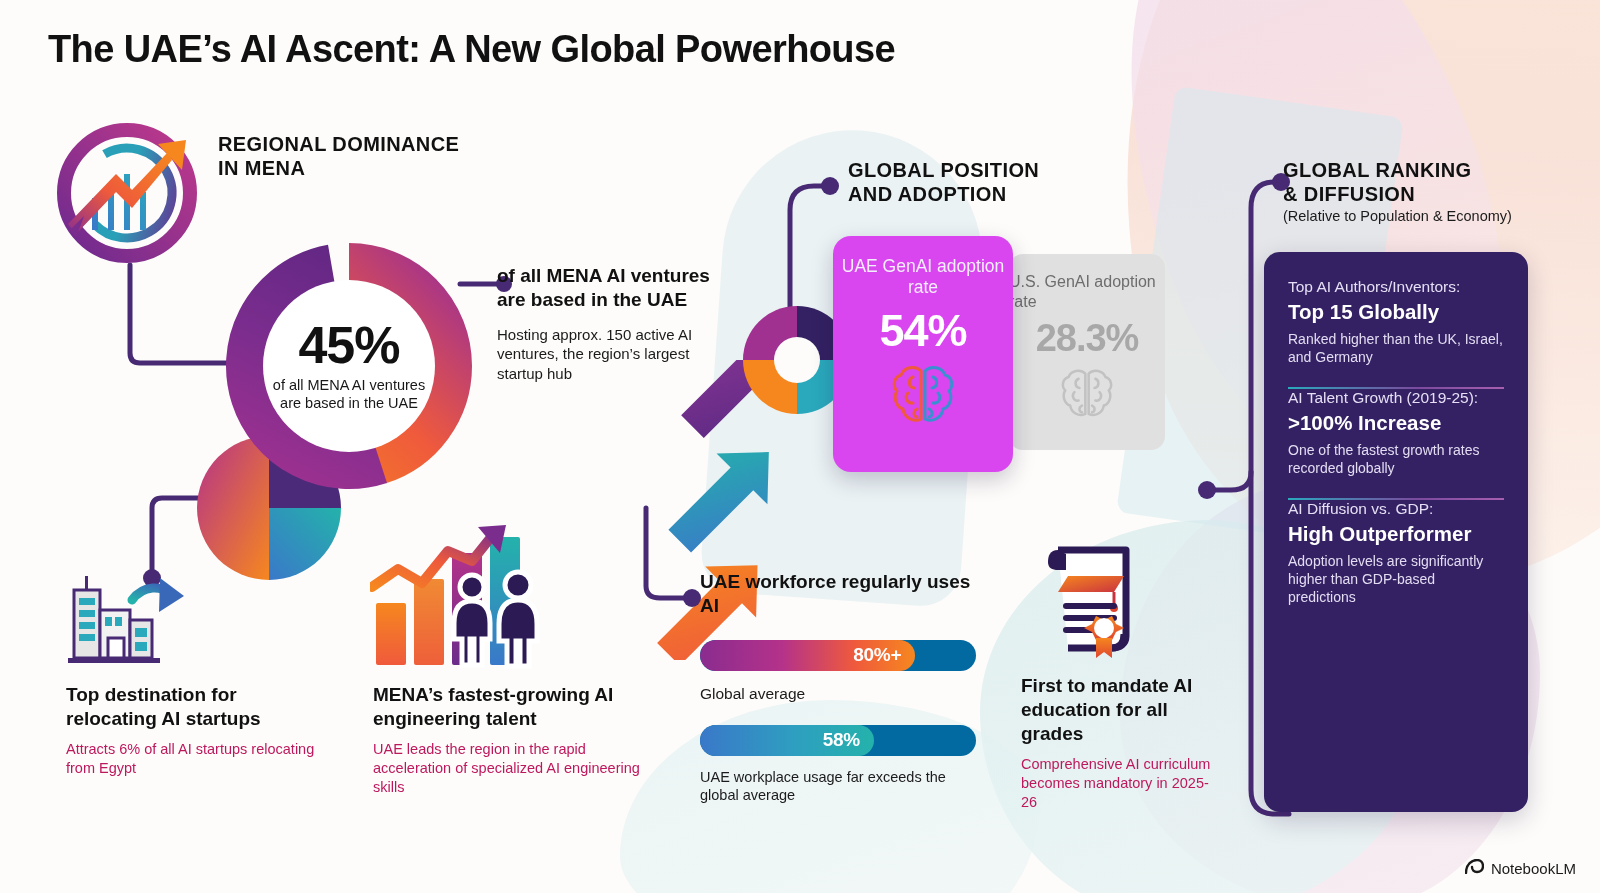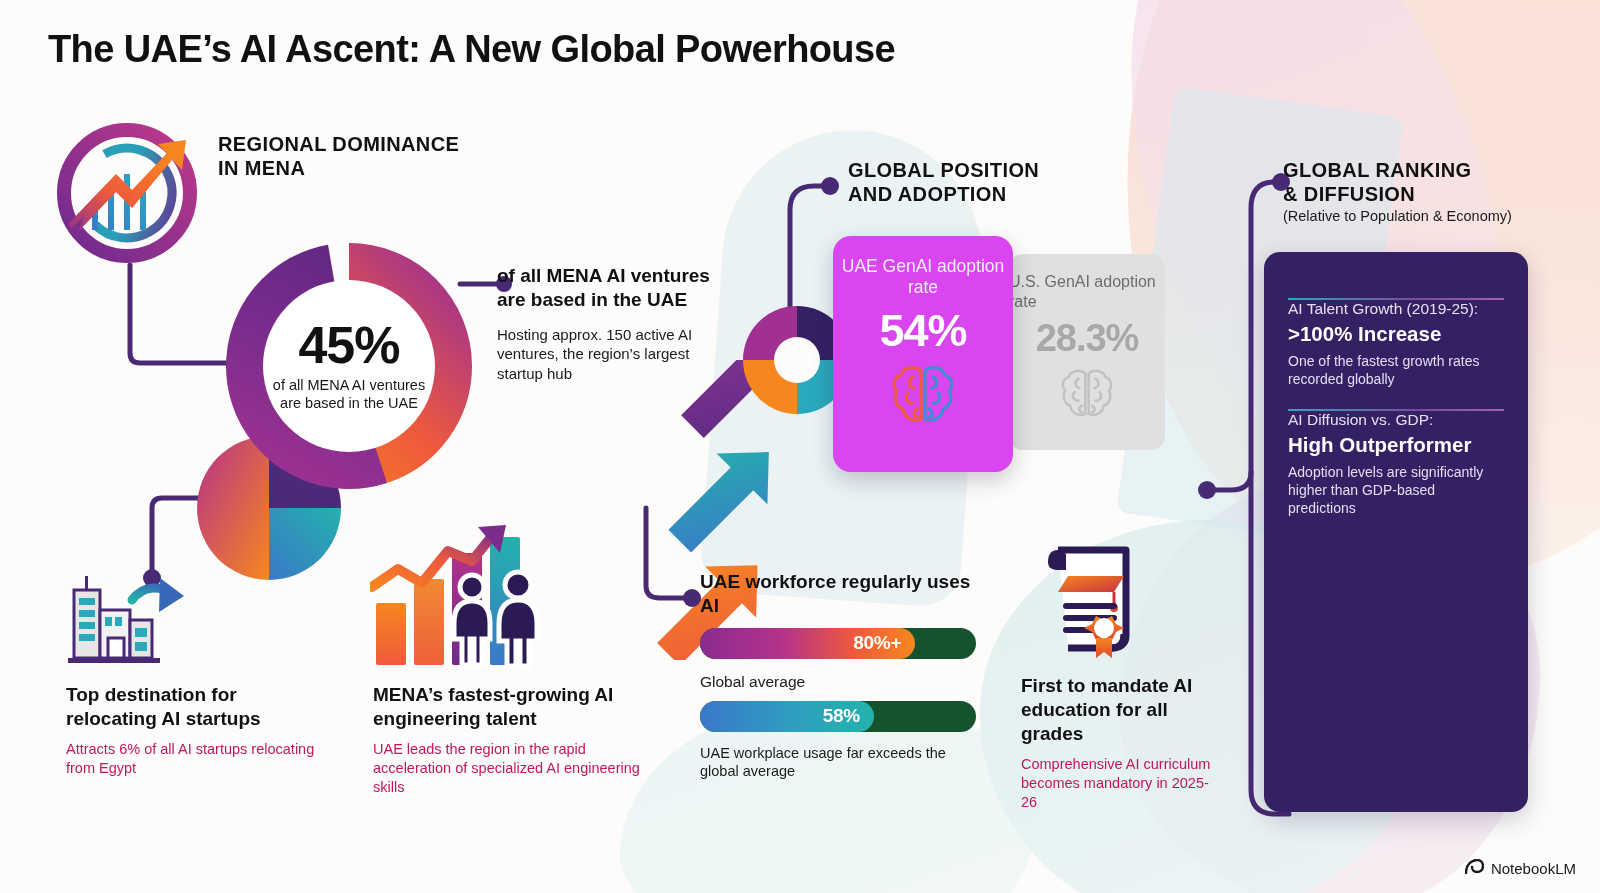--- a/index.html
+++ b/index.html
@@ -154,21 +154,21 @@
   .icon-building { position:absolute; left:60px; top:570px; width:130px; height:100px; z-index:11; }
   .icon-barchart { position:absolute; left:370px; top:525px; width:250px; height:145px; z-index:11; }
   .icon-diploma  { position:absolute; left:1038px; top:540px; width:116px; height:120px; z-index:11; }
 
   
   .prog-sec { position:absolute; left:700px; top:570px; width:280px; z-index:12; }
   .prog-sec .h { font-size:19px; font-weight:bold; line-height:1.25; color:#111; }
   .prog-sec .lab { font-size:15.5px; color:#1b1b1b; margin-top:14px; }
   .bar {
     position:relative; width:276px; height:31px; border-radius:16px;
-    background:#14532d; margin-top:10px; overflow:hidden;
+    background:#0369a1; margin-top:22px; overflow:hidden;
   }
   .bar .fill {
     position:absolute; left:0; top:0; bottom:0; border-radius:16px;
     display:flex; align-items:center; justify-content:flex-end; padding-right:14px;
   }
   .bar .fill span { font-size:19px; font-weight:bold; color:#fff; letter-spacing:-.3px; }
   .fill-uae { width:78%; background:linear-gradient(90deg,#8a2c8f 0%,#b4328a 38%,#ef5a3c 72%,#f6871f 100%); }
   .fill-glb { width:63%; background:linear-gradient(90deg,#3a78c9 0%,#2e9fc0 55%,#24b2ab 100%); }
   .prog-sec .foot { font-size:14.5px; line-height:1.3; color:#1c1c1c; margin-top:12px; }
 
@@ -395,20 +395,25 @@
           <path d="M35 10 C29 4, 18 6, 15 14 C8 16, 6 25, 11 30 C7 36, 10 46, 17 48 C18 56, 27 62, 35 58 Z"></path>
           <path d="M27 16 C22 18, 22 26, 28 27 M22 32 C18 36, 21 43, 27 42 M31 48 C27 50, 27 55, 31 56"></path>
           <path d="M39 10 C45 4, 56 6, 59 14 C66 16, 68 25, 63 30 C67 36, 64 46, 57 48 C56 56, 47 62, 39 58 Z"></path>
           <path d="M47 16 C52 18, 52 26, 46 27 M52 32 C56 36, 53 43, 47 42 M43 48 C47 50, 47 55, 43 56"></path>
         </g>
       </svg>
     </div>
   </div>
 
   <div class="panel">
+    <div class="blk">
+      <div class="k">Top AI Authors/Inventors:</div>
+      <div class="v">Top 15 Globally</div>
+      <div class="d">Ranked higher than the UK, Israel, and Germany</div>
+    </div>
     <hr>
     <div class="blk">
       <div class="k">AI Talent Growth (2019-25):</div>
       <div class="v">&gt;100% Increase</div>
       <div class="d">One of the fastest growth rates recorded globally</div>
     </div>
     <hr>
     <div class="blk">
       <div class="k">AI Diffusion vs. GDP:</div>
       <div class="v">High Outperformer</div>

